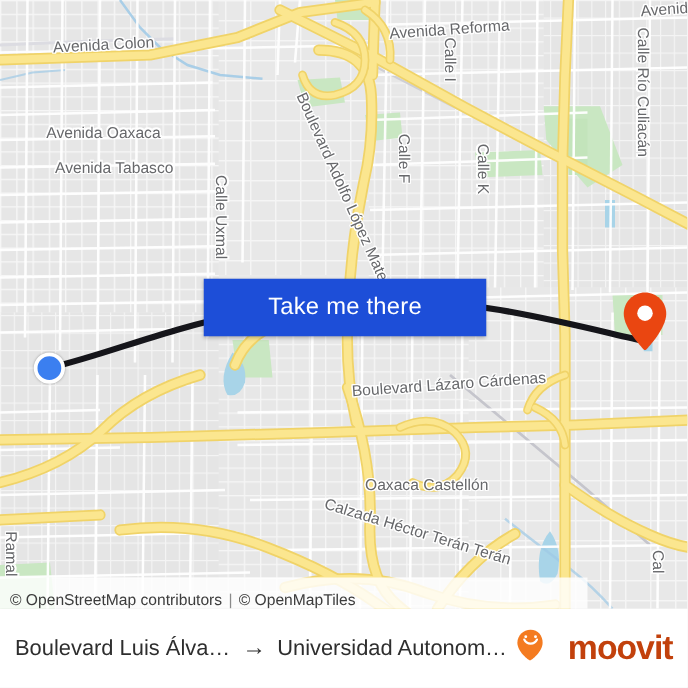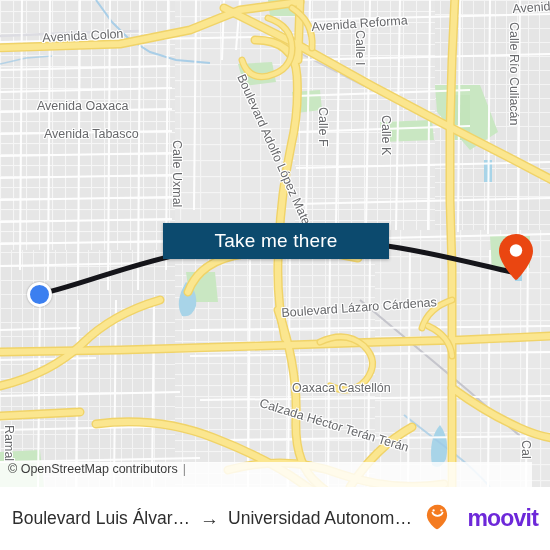--- a/index.html
+++ b/index.html
@@ -44,36 +44,36 @@
     border:3px solid #ffffff;
     box-shadow:0 0 2px rgba(0,0,0,.35);
   }
 
   
   #dest-pin{ position:absolute; left:498px; top:233px; width:36px; height:48px; }
 
   
   #take-me-there{
     position:absolute; left:163px; top:223px;
-    width:226px; height:36px;
-    background:#0c4a6e;
+    width:226px; height:46px;
+    background:#1d4ed8;
     color:#ffffff;
     font-size:19px;
     display:flex; align-items:center; justify-content:center;
     letter-spacing:.2px;
     cursor:pointer;
     box-shadow:0 1px 3px rgba(0,0,0,.25);
     user-select:none;
   }
 
   
   #attribution{
-    position:absolute; left:0; top:462px; width:532px; height:25px;
+    position:absolute; left:0; top:462px; width:470px; height:25px;
     background:rgba(255,255,255,.82);
-    display:flex; align-items:flex-start;
+    display:flex; align-items:flex-end;
     padding-left:8px;
     font-size:12.5px; color:#3c3c3c;
   }
   #attribution .sep{ margin:0 5px; color:#8a8a8a; }
 
   
   #footer{
     position:absolute; left:0; top:487px; width:550px; height:63px;
     background:#ffffff;
     display:flex; align-items:center;
@@ -82,21 +82,21 @@
   #footer-route{
     display:flex; align-items:center; flex:1; min-width:0;
     font-size:17.5px; color:#2e2e2e;
   }
   #origin-label, #dest-label{
     overflow:hidden; text-overflow:ellipsis; white-space:nowrap;
   }
   #arrow-icon{ margin:0 9px; flex:none; color:#2e2e2e; font-size:19px; line-height:1; }
   #moovit-logo{ display:flex; align-items:center; flex:none; margin-left:6px; }
   #moovit-wordmark{
-    font-size:23px; font-weight:bold; color:#6d28d9;
+    font-size:27px; font-weight:bold; color:#c2410c;
     letter-spacing:-0.8px; margin-left:18px;
   }
 </style>
 </head>
 <body>
 
 <div id="app">
 
   <div id="map">
 
@@ -301,20 +301,21 @@
                  C20.8 44.8 35 29.5 35 18 C35 8.6 27.4 1 18 1 Z" fill="#ea4611"></path>
         <circle cx="18" cy="17.5" r="6.2" fill="#ffffff"></circle>
       </svg>
     </div>
 
     <div id="take-me-there">Take me there</div>
 
     <div id="attribution">
       <span>© OpenStreetMap contributors</span>
       <span class="sep">|</span>
+      <span>© OpenMapTiles</span>
     </div>
   </div>
 
   <div id="footer">
     <div id="footer-route">
       <span id="origin-label">Boulevard Luis Álvarez…</span>
       <span id="arrow-icon">→</span>
       <span id="dest-label">Universidad Autonoma D…</span>
     </div>
     <div id="moovit-logo">

